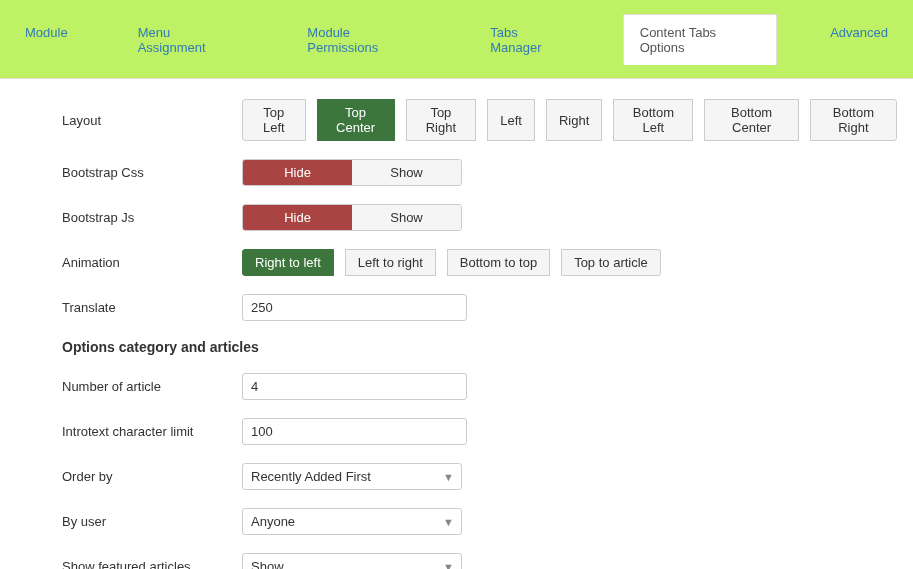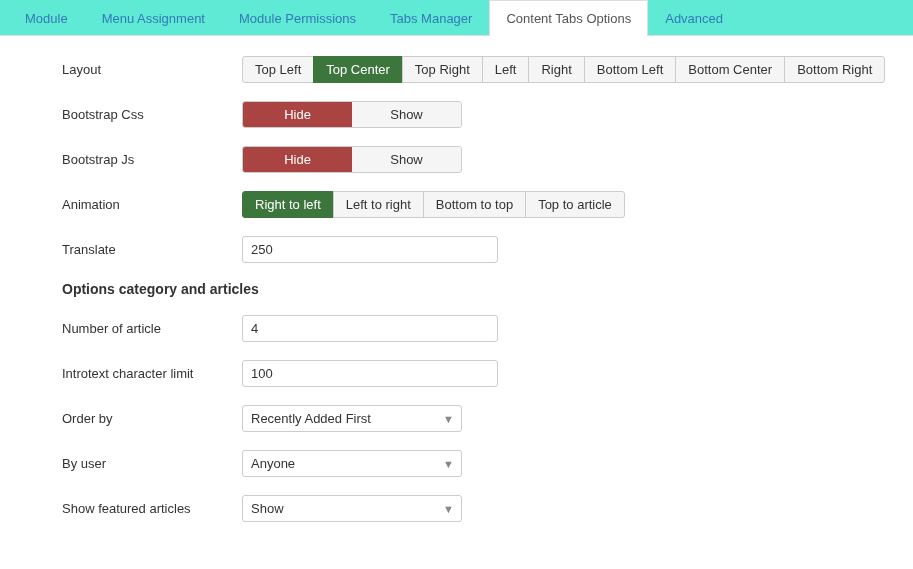--- a/index.html
+++ b/index.html
@@ -8,22 +8,23 @@
       font-size: 13px;
       color: #333;
       background: #fff;
       width: 913px;
     }
 
     
     .tabs-bar {
       display: flex;
       border-bottom: 1px solid #ddd;
-      background: #5eead4;
-      padding: 0 8px;
+      background: #bef264;
+      padding: 14px 8px;
+      gap: 36px;
     }
     .tab-item {
       padding: 10px 16px;
       cursor: pointer;
       color: #337ab7;
       border: 1px solid transparent;
       border-bottom: none;
       margin-bottom: -1px;
       text-decoration: none;
       font-size: 13px;
@@ -51,21 +52,21 @@
       width: 180px;
       min-width: 180px;
       font-size: 13px;
       color: #333;
       padding-right: 10px;
     }
 
     
     .btn-group {
       display: flex;
-      gap: 0;
+      gap: 12px;
     }
     .btn-group .btn {
       padding: 5px 12px;
       font-size: 13px;
       cursor: pointer;
       border: 1px solid #ccc;
       background: #f5f5f5;
       color: #333;
       margin-left: -1px;
     }
@@ -99,21 +100,21 @@
       background: #a94442;
       color: #fff;
     }
 
     
     .text-input {
       border: 1px solid #ccc;
       border-radius: 3px;
       padding: 5px 8px;
       font-size: 13px;
-      width: 256px;
+      width: 225px;
       color: #333;
     }
 
     
     .section-heading {
       font-weight: bold;
       font-size: 14px;
       margin-bottom: 18px;
       margin-top: 6px;
     }

